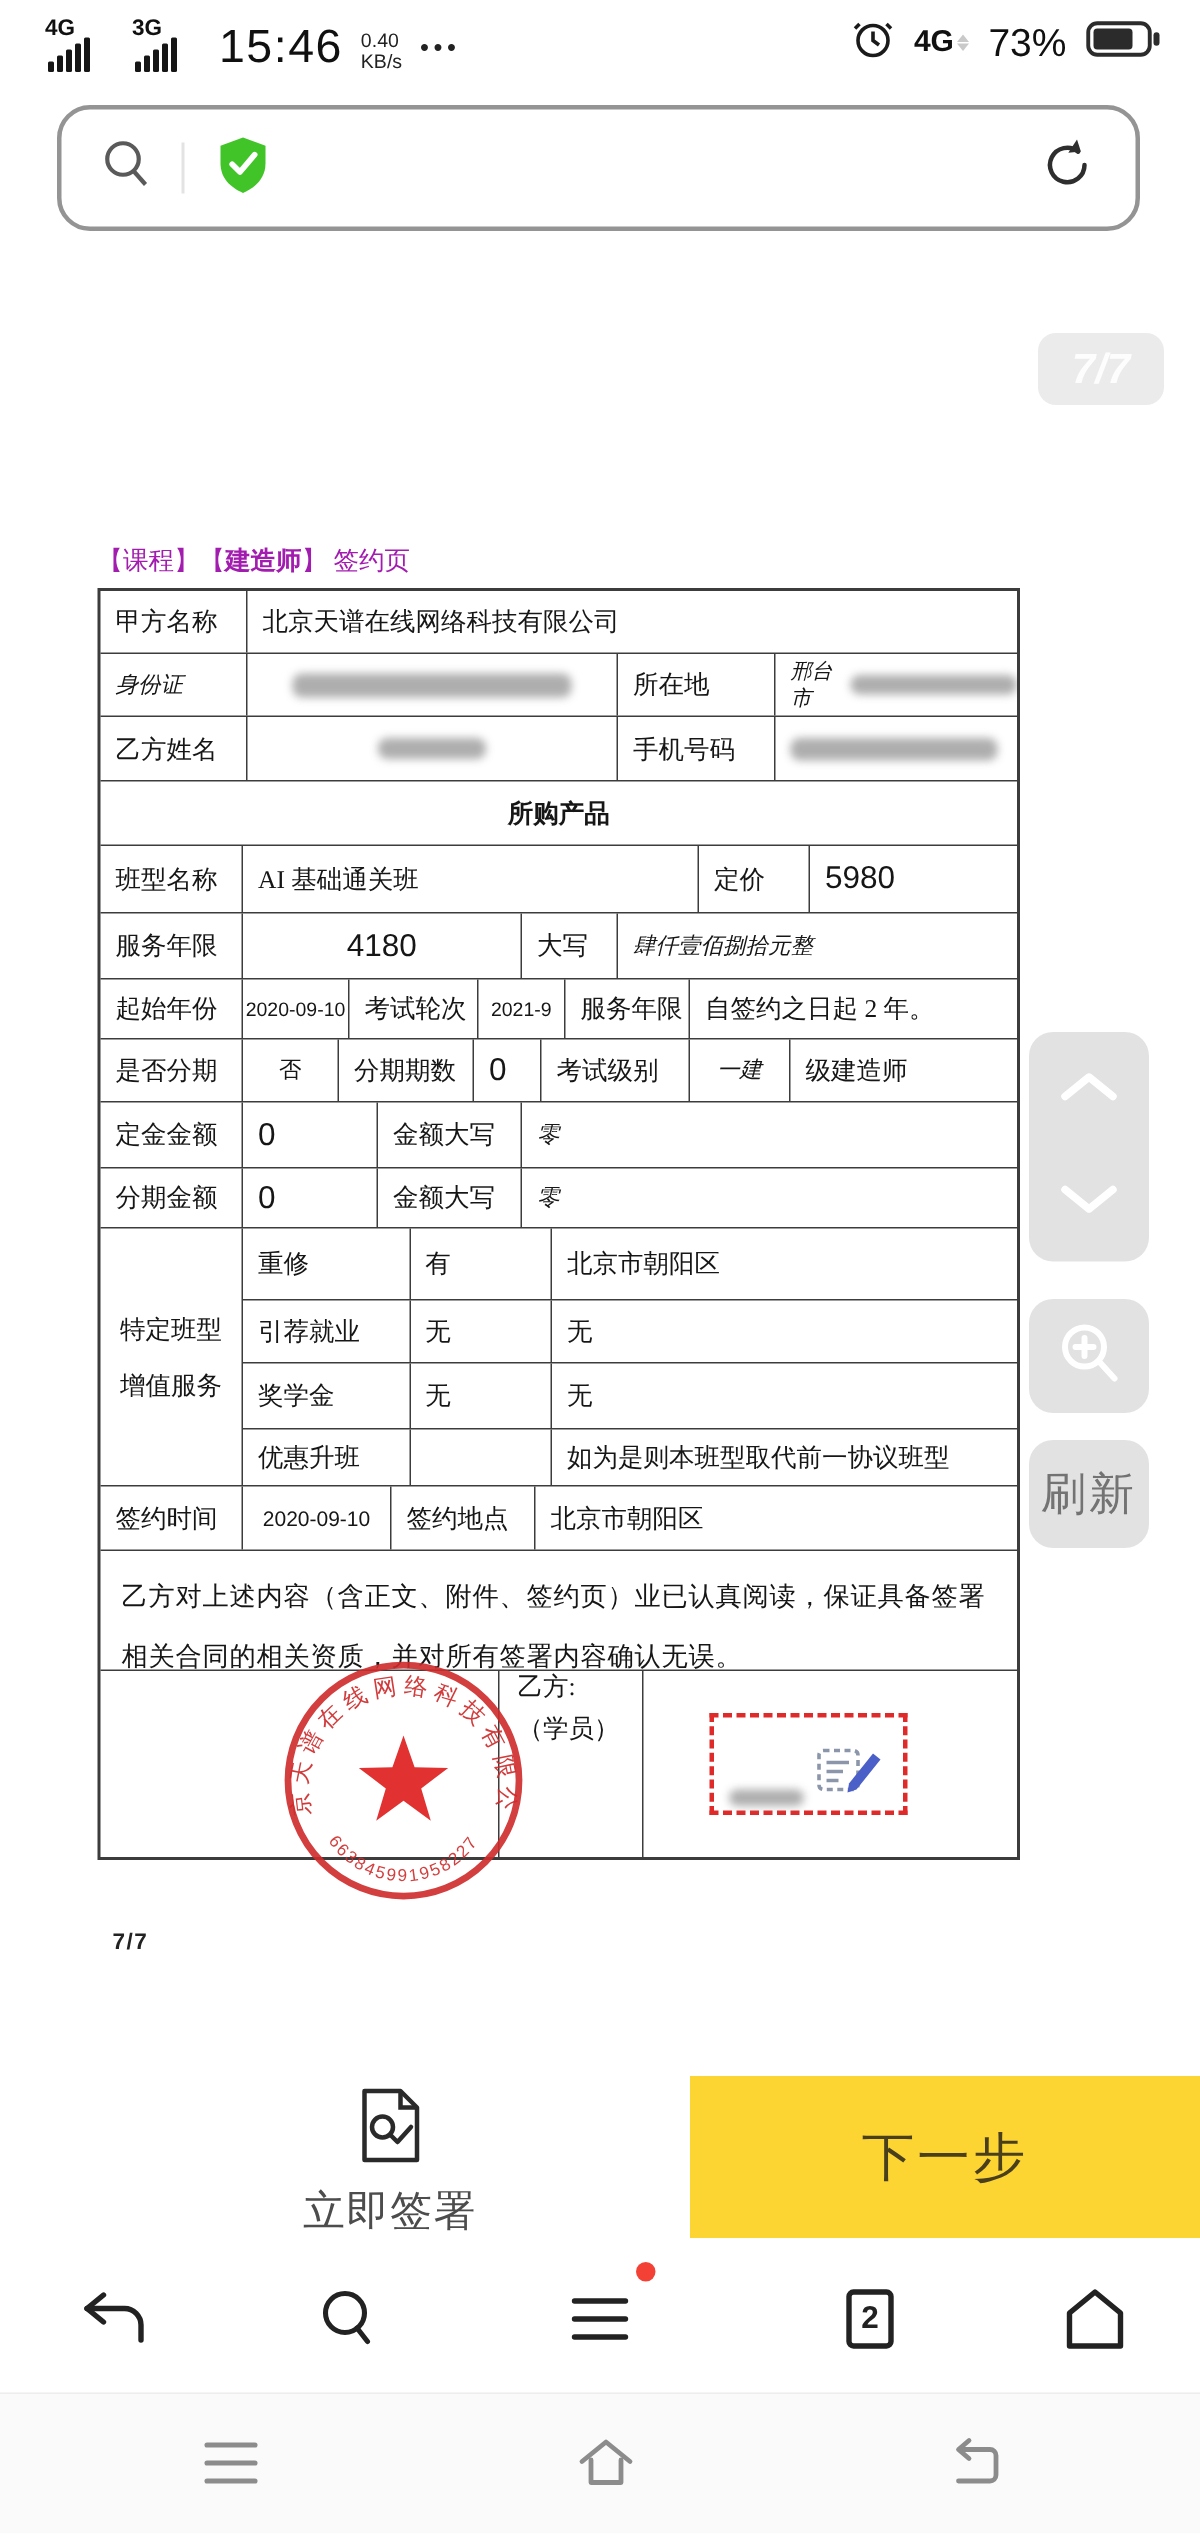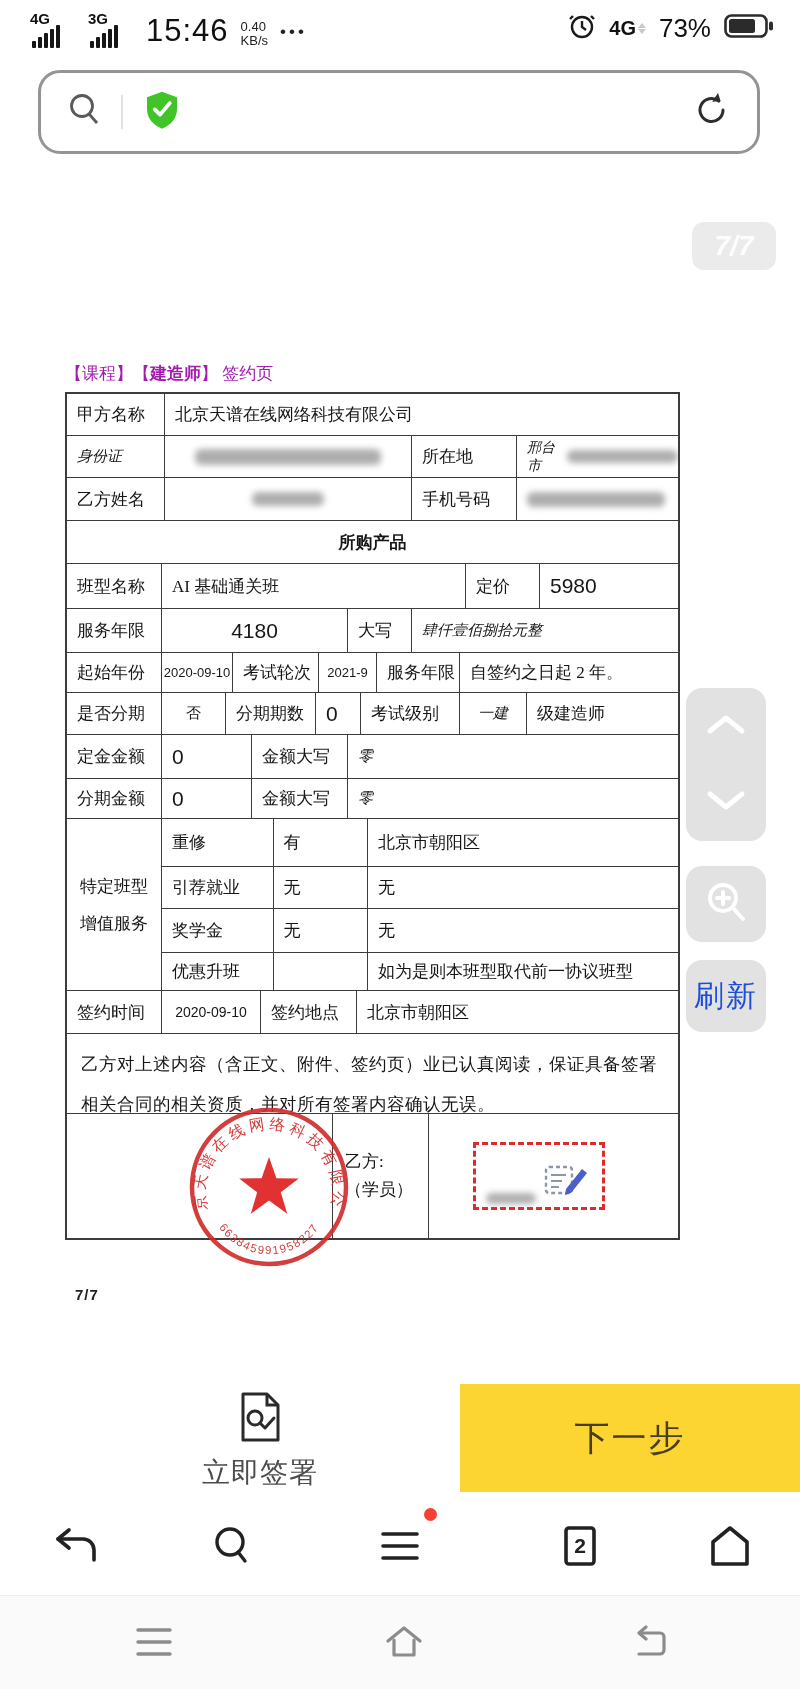--- a/index.html
+++ b/index.html
@@ -56,32 +56,32 @@
   .sec-head { font-weight:bold; }
   .tcol { display:flex; flex-direction:column; flex:1; }
   .tcol .tr:first-child { border-top:none; }
   .blur { background:#8f8f8f; filter:blur(3px); opacity:.72; border-radius:6px; }
   .notice-cell { padding:10px 14px; font-size:17.5px; line-height:40px;
                  letter-spacing:.5px; display:block; color:#161616; }
   .seal { position:absolute; left:118px; top:738px; width:172px; height:172px; z-index:3; }
   .sign-box { width:132px; height:68px; border:3px dashed #e02a2a; margin-left:44px;
               padding:7px 6px 5px 10px; display:flex; flex-direction:column; gap:7px; }
   .sign-line2 { display:flex; align-items:flex-end; gap:6px; }
-  .pb-cell { flex-direction:column; align-items:flex-start; justify-content:center;
+  .pb-cell { flex-direction:column; align-items:flex-start; 
              gap:6px; line-height:22px; }
   .doc-footer { position:absolute; left:75px; top:1286px; font-size:15px; font-weight:bold;
                 color:#222; font-family:"Liberation Sans",sans-serif; letter-spacing:1px; }
 
   
   .float-btn { position:absolute; left:686px; width:80px; background:rgba(186,186,186,.42);
                border-radius:16px; display:flex; align-items:center; justify-content:center;
                z-index:5; }
   .scroll-panel { top:688px; height:153px; flex-direction:column; justify-content:space-around; }
   .zoom-btn { top:866px; height:76px; }
-  .refresh-btn { top:960px; height:72px; color:#1d4ed8; font-size:30px; letter-spacing:2px; }
+  .refresh-btn { top:960px; height:72px; color:#737373; font-size:30px; letter-spacing:2px; }
 
   
   .action-bar { position:absolute; top:1384px; left:0; width:800px; height:108px; background:#fff; }
   .sign-now { position:absolute; left:185px; top:6px; width:150px; height:100px;
               display:flex; flex-direction:column; align-items:center; gap:6px; }
   .sign-now-label { font-size:28px; color:#4c4c4c; letter-spacing:1px; }
   .next-btn { position:absolute; left:460px; top:0; width:340px; height:108px; background:#fcd532;
               display:flex; align-items:center; justify-content:center;
               font-size:35px; color:#4a3f1d; letter-spacing:2px; }
 

